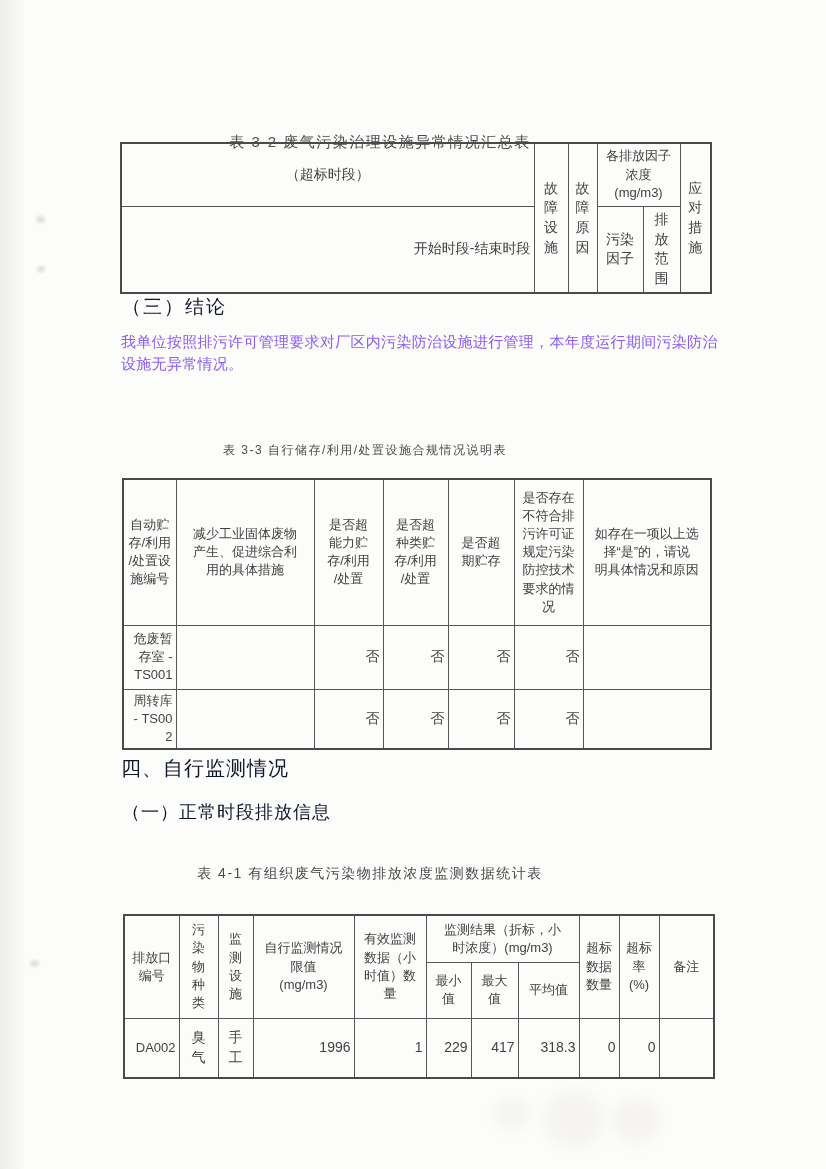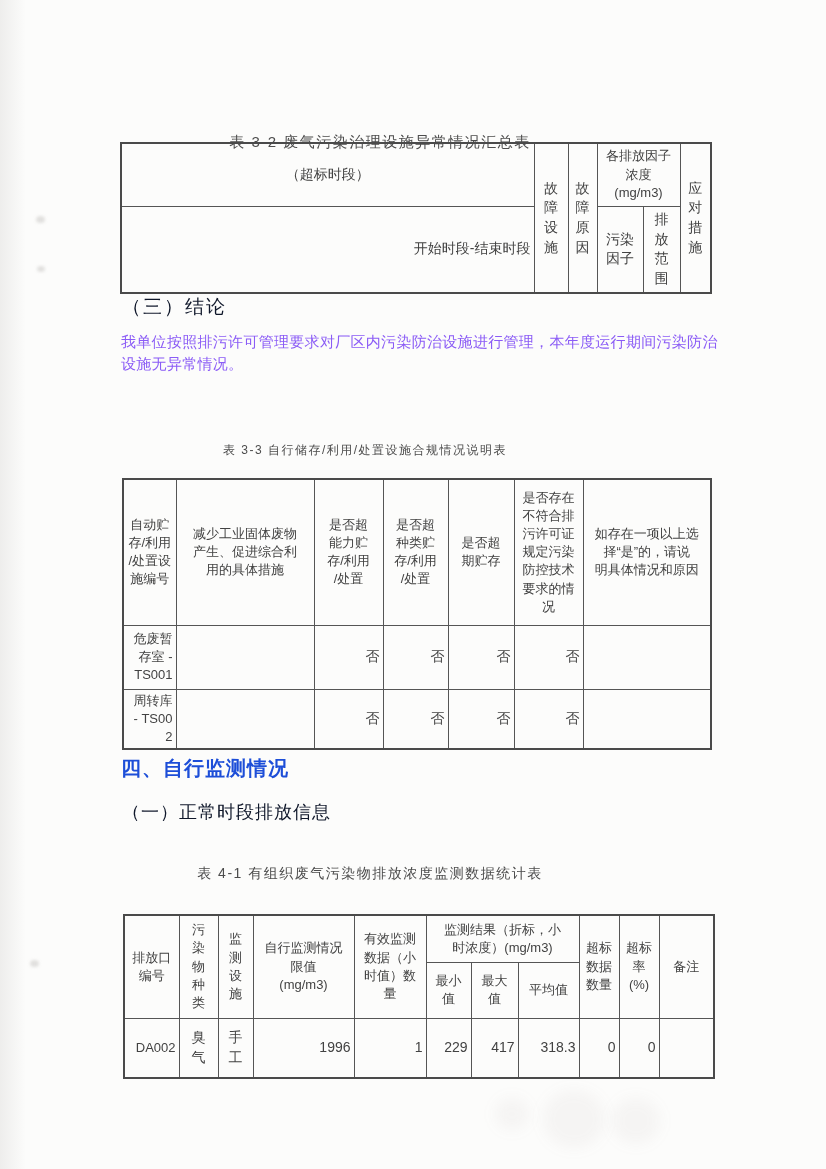--- a/index.html
+++ b/index.html
@@ -10,21 +10,21 @@
         background:linear-gradient(to right,rgba(95,90,85,0.09),rgba(0,0,0,0));}
   .speck{position:absolute;background:rgba(120,115,110,0.20);border-radius:50%;filter:blur(1.5px);}
   .smudge{position:absolute;background:rgba(130,125,118,0.06);border-radius:50%;filter:blur(7px);}
   .caption{position:absolute;text-align:center;color:#4c4c4c;letter-spacing:1.5px;}
   #cap32{top:94px;left:0;width:760px;font-size:15px;margin-top:39px;}
   #cap33{top:442px;left:0;width:716px;font-size:12px;margin-left:7px;}
   #cap41{top:865px;left:0;width:740px;font-size:14px;}
   .h-sub{position:absolute;color:#0f172a;white-space:nowrap;}
   #h-s3{left:122px;top:294px;font-size:19px;letter-spacing:2px;}
   #h-s4{left:122px;top:376px;font-size:20px;letter-spacing:1px;}
-  #h-ch4{left:121px;top:755px;font-size:20px;font-weight:bold;color:#1d4ed8;letter-spacing:1px;}
+  #h-ch4{left:121px;top:755px;font-size:20px;font-weight:normal;color:#0f172a;letter-spacing:1px;}
   #h-s1{left:122px;top:800px;font-size:18px;letter-spacing:1px;}
   #para{position:absolute;left:121px;top:331px;width:601px;font-size:15px;line-height:22px;
         color:#8b5cf6;word-break:break-all;letter-spacing:0.3px;}
   table.tbl{position:absolute;border-collapse:collapse;table-layout:fixed;border:2px solid #4a4a4a;}
   .tbl td{border:1px solid #555;font-size:14px;color:#424242;white-space:pre-line;word-break:break-all;
         vertical-align:middle;text-align:center;padding:2px 3px;line-height:1.4;overflow:hidden;}
   .tbl td.l{text-align:right;padding-left:6px;}
   .tbl td.sm{font-size:13px;}
   #t32{left:120px;top:142px;width:590px;}
   #t32 tr.r1{height:63px;}

